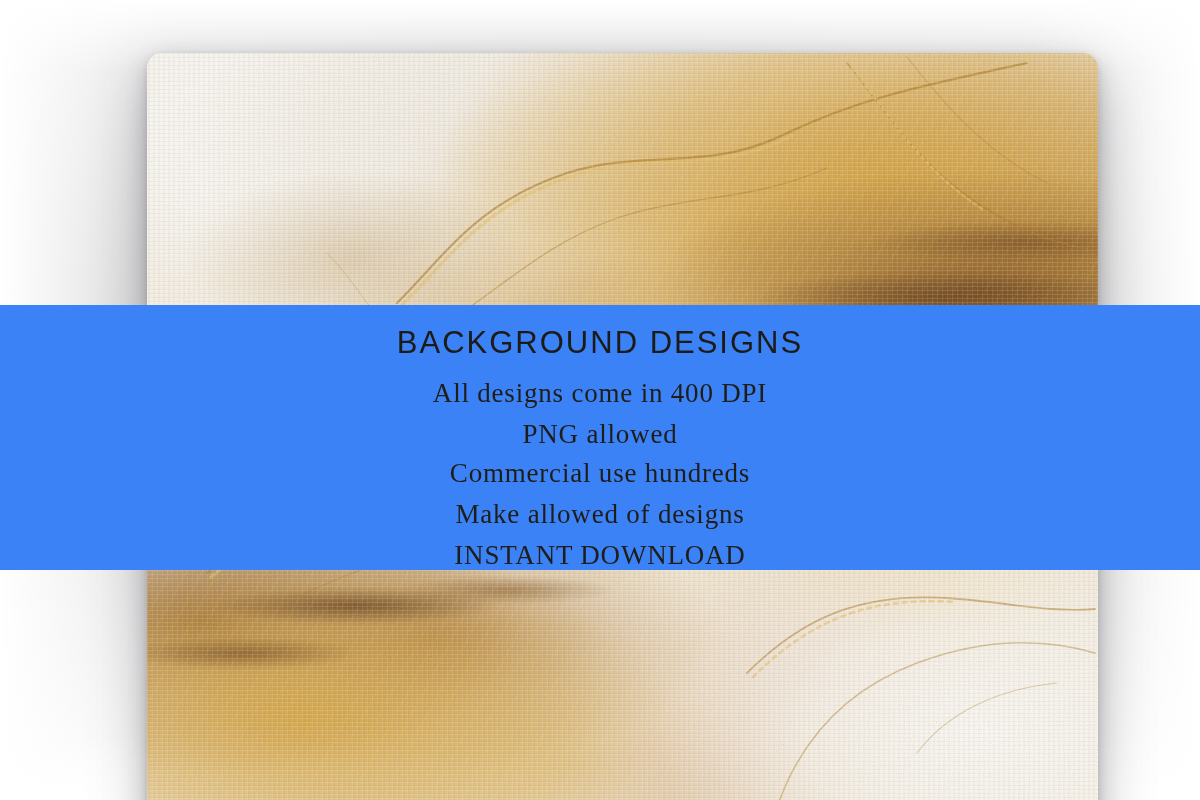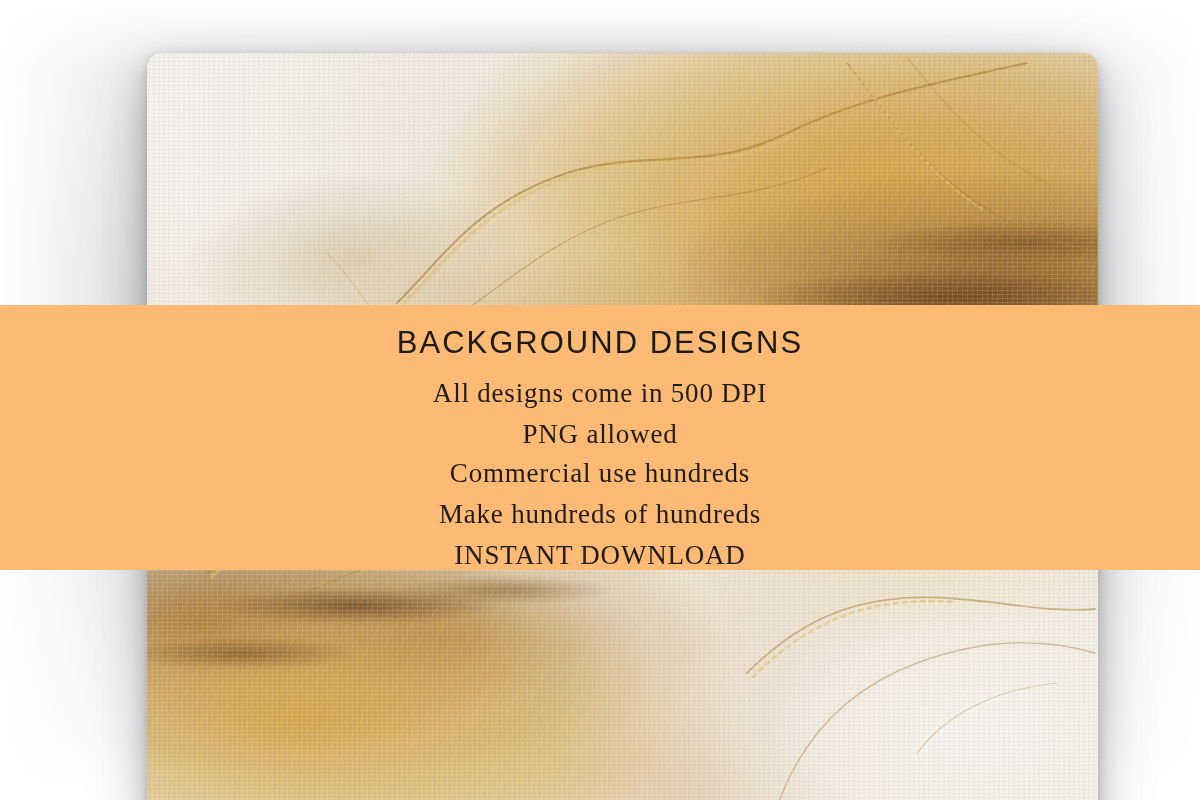--- a/index.html
+++ b/index.html
@@ -154,21 +154,21 @@
   }
   .art-grain svg { width: 100%; height: 100%; display: block; }
 
   
   .band {
     position: absolute;
     left: 0;
     top: 305px;
     width: 1200px;
     height: 265px;
-    background: #fdba74;
+    background: #3b82f6;
     display: flex;
     flex-direction: column;
     align-items: center;
     justify-content: flex-start;
     box-sizing: border-box;
     padding-top: 22px;
   }
 
   .band-title {
     font-family: "Liberation Sans", sans-serif;
@@ -244,24 +244,24 @@
           <feColorMatrix type="saturate" values="0"></feColorMatrix>
         </filter>
         <rect width="951" height="790" filter="url(#grainFilter)" opacity="0.55"></rect>
       </svg>
     </div>
   </div>
 
   <div class="band">
     <div class="band-title">BACKGROUND DESIGNS</div>
 
-    <div class="band-line">All designs come in 500 DPI</div>
+    <div class="band-line">All designs come in 400 DPI</div>
 
     <div class="band-line tight">PNG  allowed</div>
 
     <div class="band-line">Commercial use hundreds</div>
 
-    <div class="band-line">Make hundreds of hundreds</div>
+    <div class="band-line">Make allowed of designs</div>
 
     <div class="band-line">INSTANT DOWNLOAD</div>
   </div>
 
 </div>
 
 </body></html>

